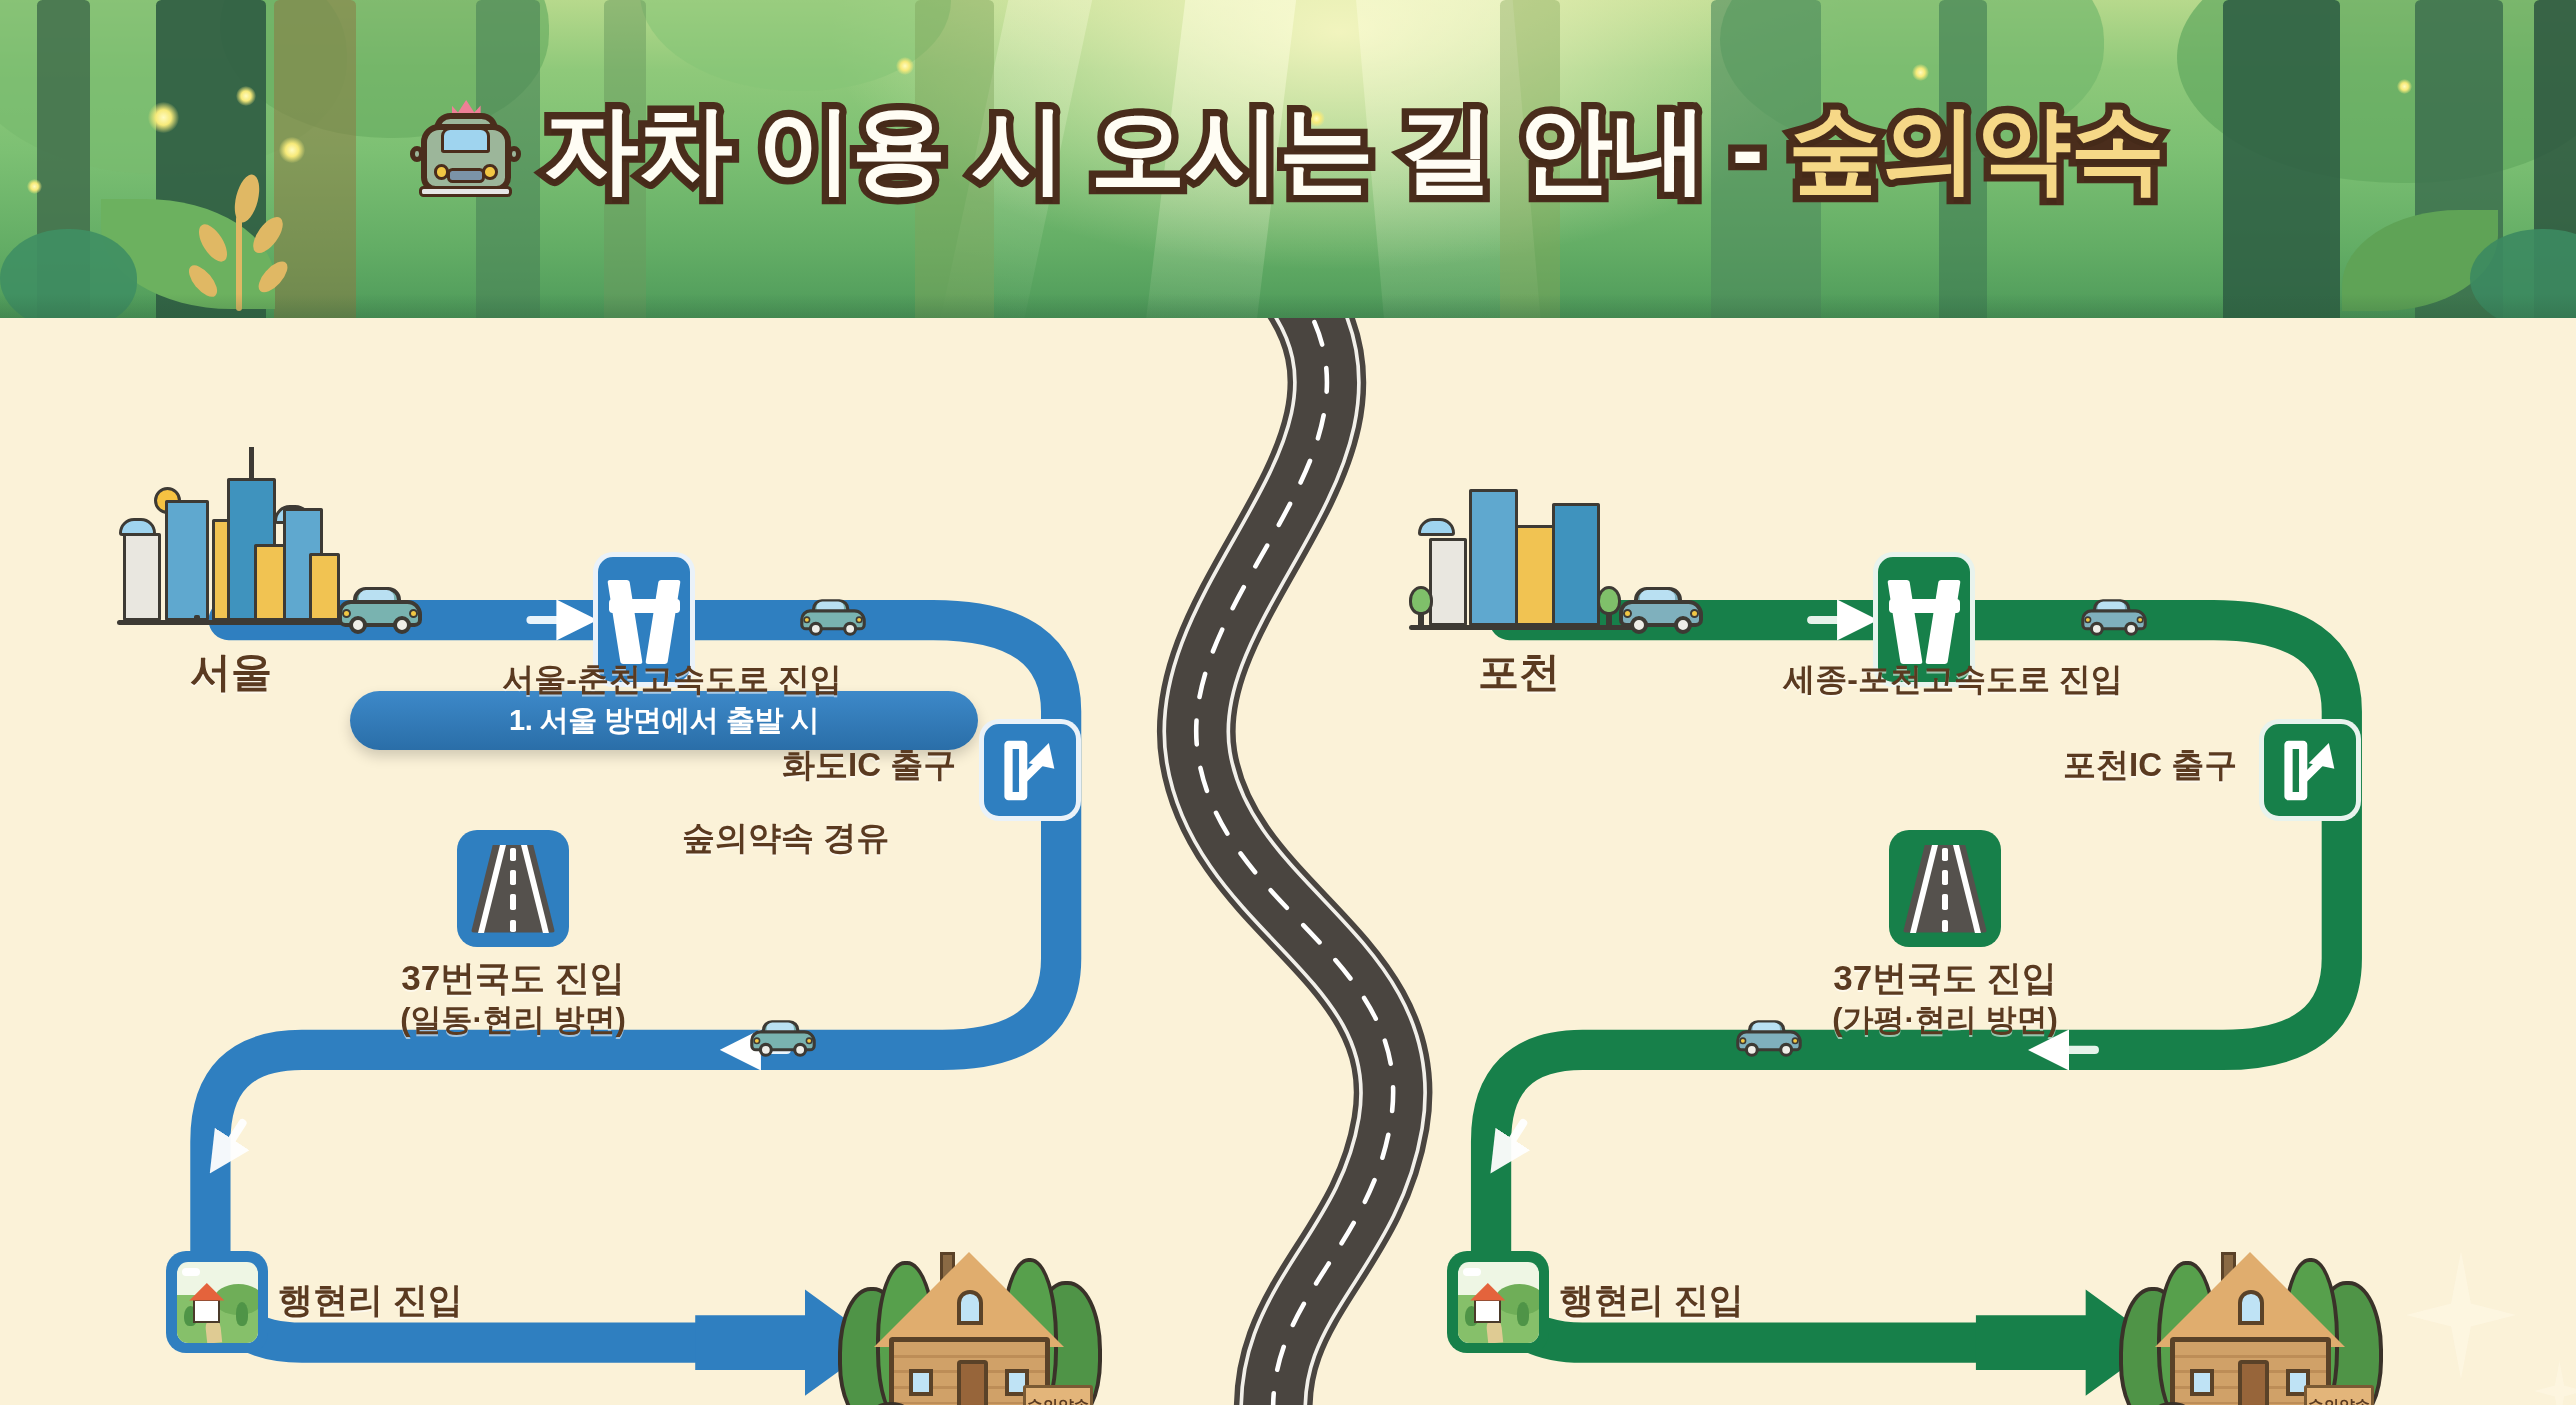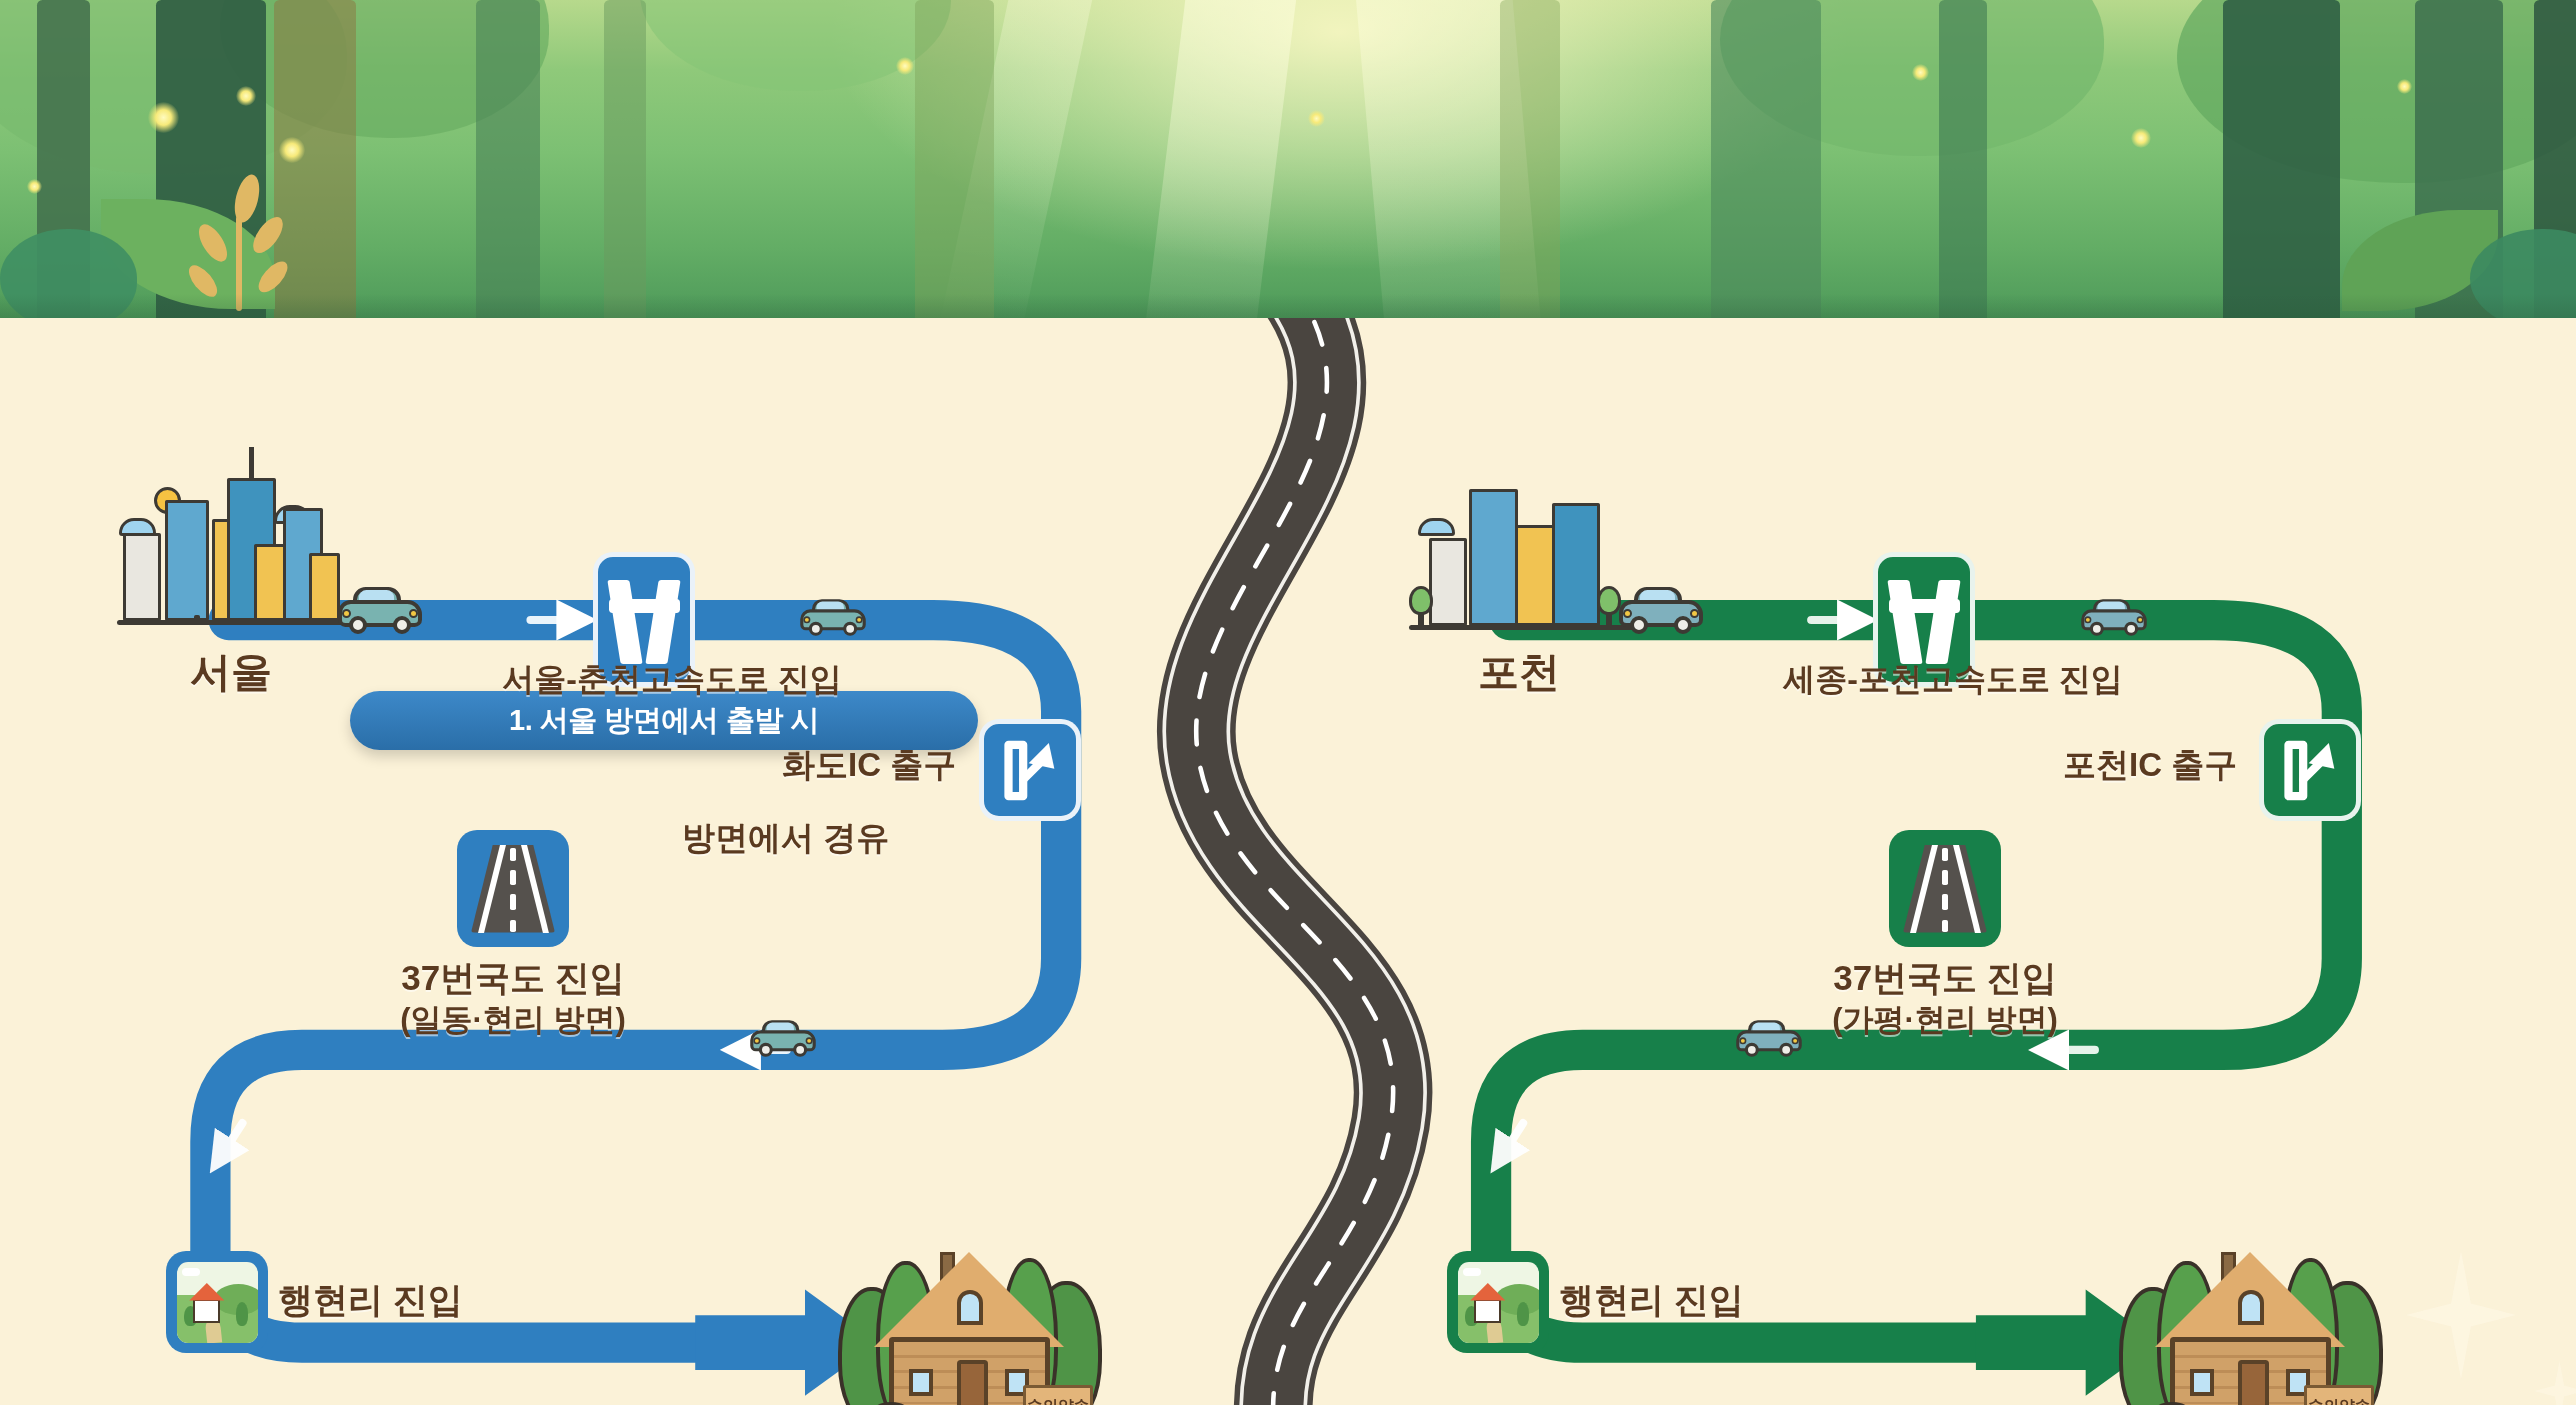--- a/index.html
+++ b/index.html
@@ -211,20 +211,35 @@
     <div class="firefly" style="left:27.4px;top:179px;width:14.6px;height:14.6px;"></div>
     <div class="firefly" style="left:896px;top:57px;width:18.3px;height:18.3px;"></div>
     <div class="firefly" style="left:1308px;top:110px;width:16.5px;height:16.5px;"></div>
     <div class="firefly" style="left:1912px;top:64px;width:16.5px;height:16.5px;"></div>
     <div class="firefly" style="left:2131px;top:128px;width:20px;height:20px;"></div>
     <div class="firefly" style="left:2397px;top:79px;width:14.6px;height:14.6px;"></div>
 
     <div id="headerBottomFade"></div>
   </div>
 
+  <div id="titleWrap">
+    <div class="titlecar">
+      <div class="tc-crown"></div>
+      <div class="tc-mirror" style="left:-1.8px;"></div>
+      <div class="tc-mirror" style="right:-1.8px;"></div>
+      <div class="tc-roof"></div>
+      <div class="tc-body"></div>
+      <div class="tc-glass"></div>
+      <div class="tc-light" style="left:22px;"></div>
+      <div class="tc-light" style="right:22px;"></div>
+      <div class="tc-grill"></div>
+      <div class="tc-bumper"></div>
+    </div>
+    <div id="titleText"><span>자차 이용 시 오시는 길 안내 - </span><span class="gold">숲의약속</span></div>
+  </div>
 
   <div id="body">
 
     <svg class="routeSvg" viewBox="0 0 2816 1188" xmlns="http://www.w3.org/2000/svg">
       <defs>
         <marker id="arwB" markerWidth="5" markerHeight="5" refX="2.2" refY="2.5" orient="auto">
           <path d="M0,0 L5,2.5 L0,5 z" fill="#ffffff"></path>
         </marker>
         <marker id="arwG" markerWidth="5" markerHeight="5" refX="2.2" refY="2.5" orient="auto">
           <path d="M0,0 L5,2.5 L0,5 z" fill="#ffffff"></path>
@@ -320,21 +335,21 @@
     </div>
 
     <div class="tile blue ring" style="left:979px;top:401px;width:102px;height:102px;">
       <svg class="ex" viewBox="0 0 84 84" xmlns="http://www.w3.org/2000/svg">
         <path d="M34,70 L34,14 L18,14 L18,70 z" fill="none" stroke="#fff" stroke-width="9" stroke-linejoin="round"></path>
         <path d="M34,52 L56,30" stroke="#fff" stroke-width="9" stroke-linecap="round"></path>
         <path d="M62,12 L68,40 L40,34 z" fill="#fff"></path>
       </svg>
     </div>
     <div class="lbl" style="left:782px;top:428px;font-size:33px;">화도IC 출구</div>
-    <div class="lbl" style="left:682px;top:501px;font-size:33px;">방면에서 경유</div>
+    <div class="lbl" style="left:682px;top:501px;font-size:33px;">숲의약속 경유</div>
 
     <div class="car" style="position:absolute;left:741px;top:695px;transform:scale(.78);">
       <div class="rf" style="background:#79b3b0;"></div>
         <div class="win"></div>
       <div class="bd" style="background:#79b3b0;"></div>
       <div class="hl hl-l"></div>
         <div class="hl hl-r"></div>
       <div class="wh" style="left:11px;"></div>
         <div class="wh" style="right:11px;"></div>
     </div>

